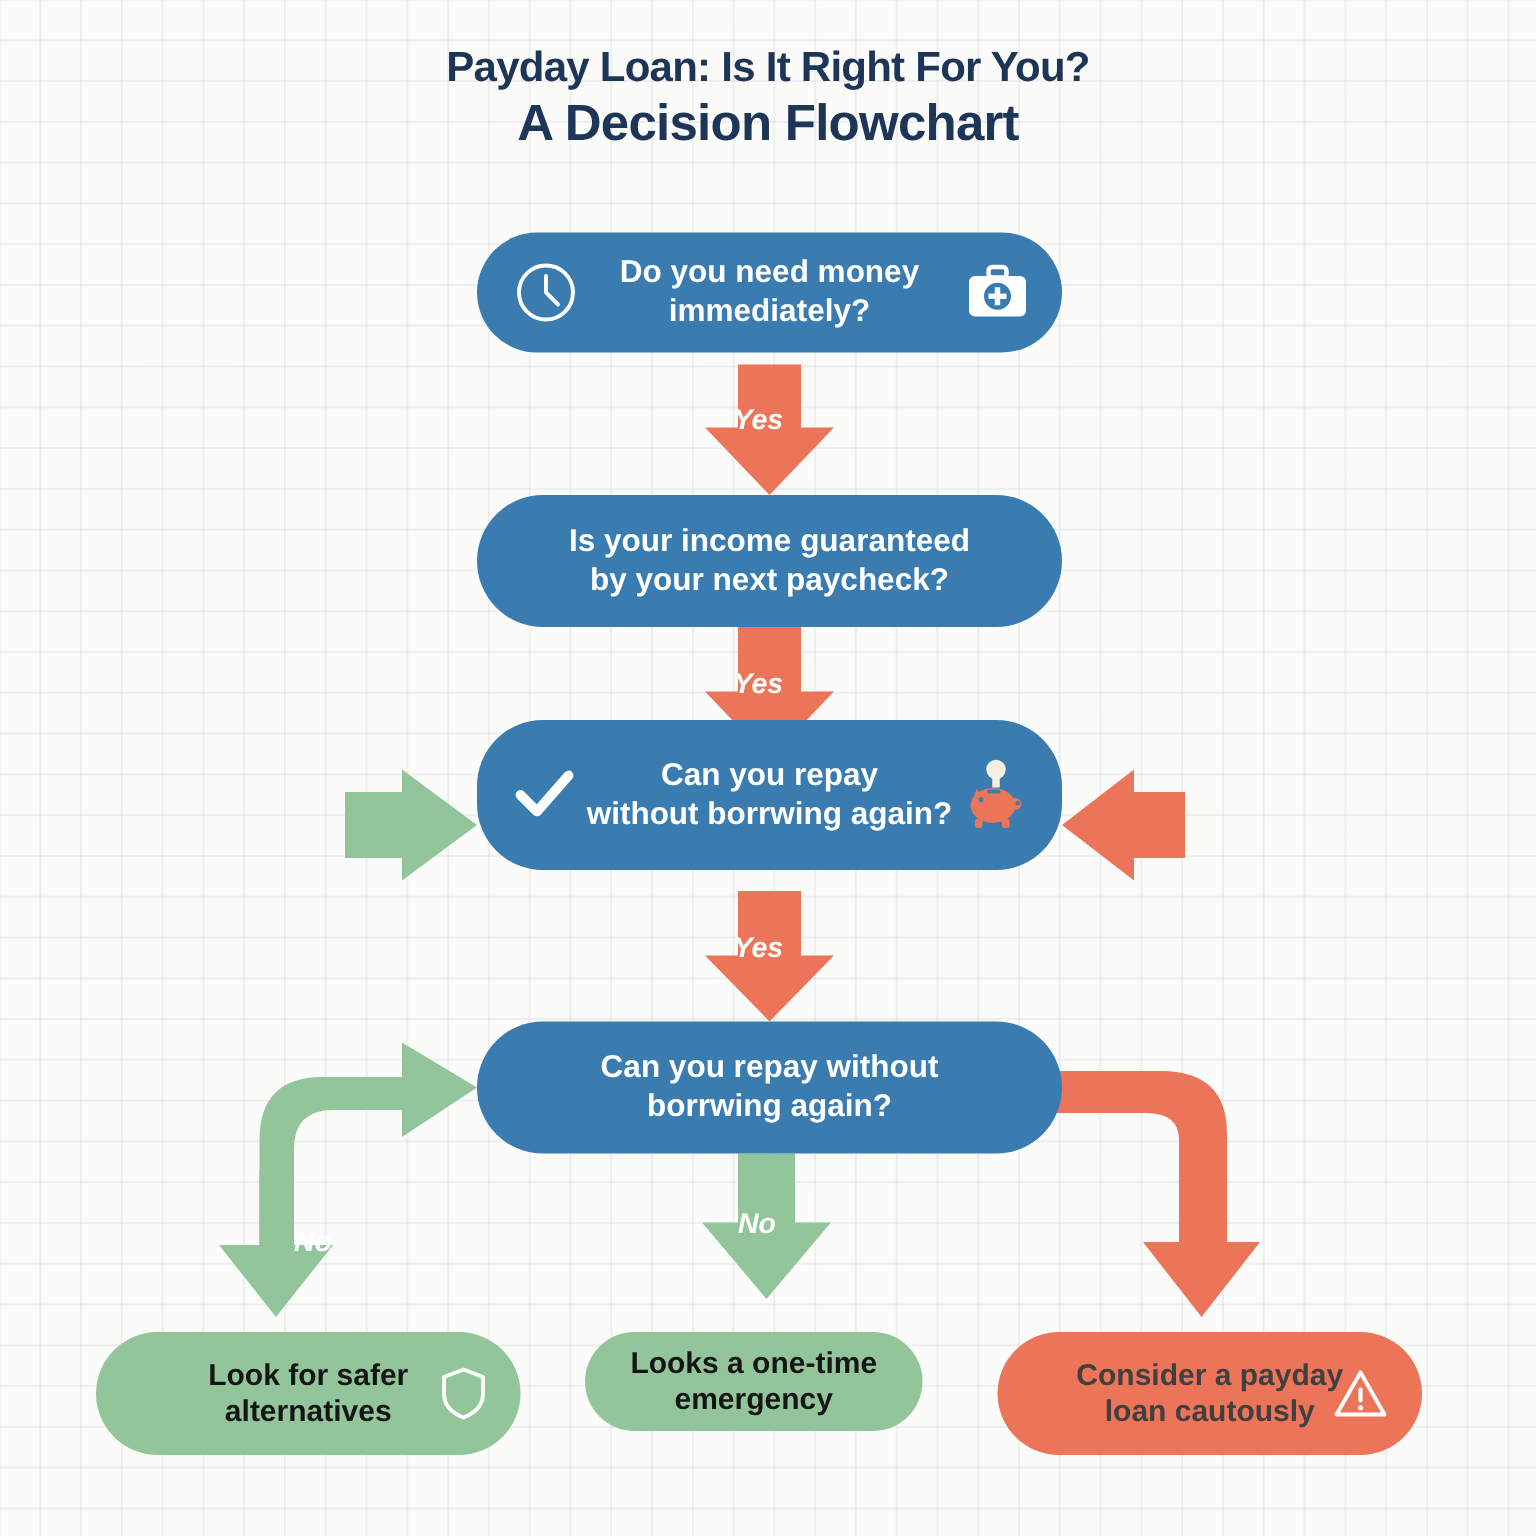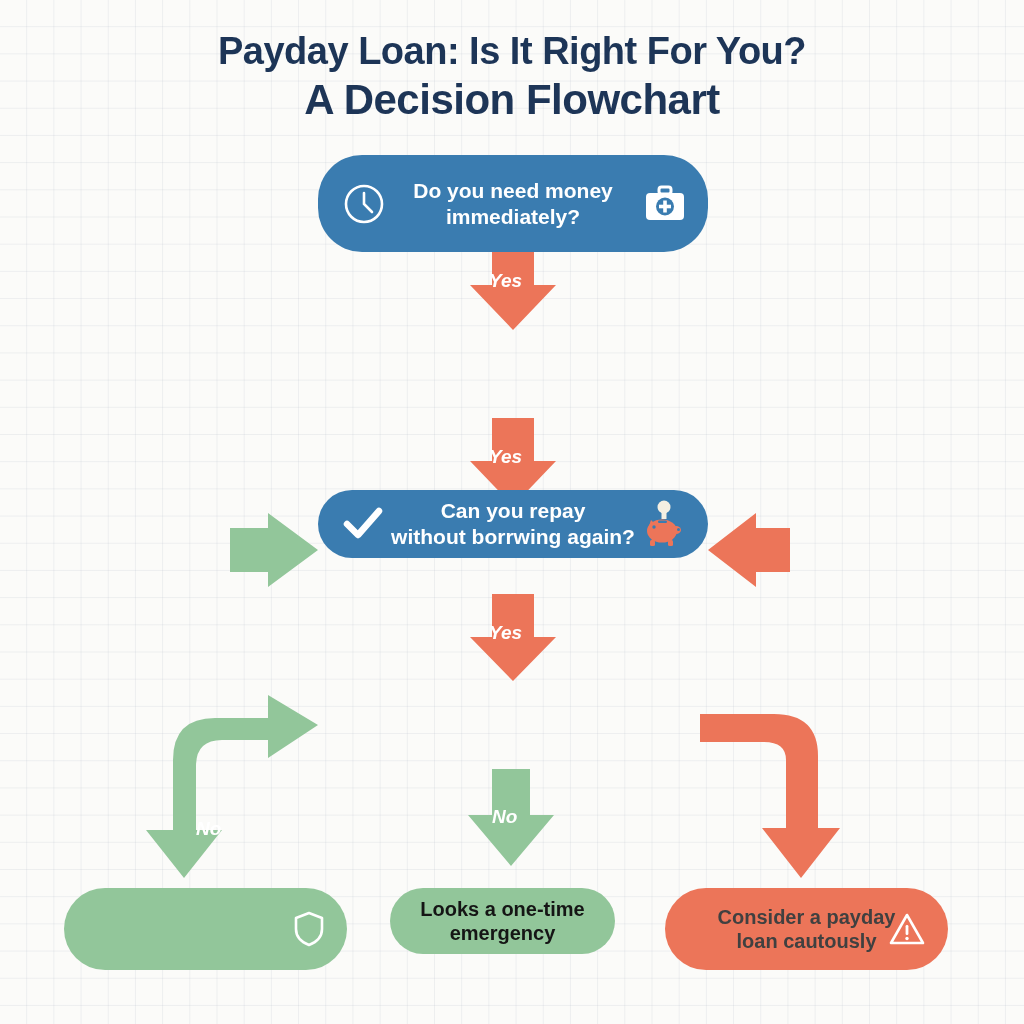--- a/index.html
+++ b/index.html
@@ -33,22 +33,22 @@
     left: 0;
     width: 1024px;
     text-align: center;
   }
   .title-line {
     color: #1d3557;
     font-weight: bold;
     letter-spacing: -0.5px;
     line-height: 1.22;
   }
-  .title-line-1 { font-size: 38px; }
-  .title-line-2 { font-size: 42px; }
+  .title-line-1 { font-size: 28px; }
+  .title-line-2 { font-size: 34px; }
 
   
   .node {
     position: absolute;
     box-sizing: border-box;
     display: flex;
     align-items: center;
     justify-content: center;
     border-radius: 44px;
     text-align: center;
@@ -82,23 +82,23 @@
     position: absolute;
     display: flex;
     align-items: center;
     justify-content: center;
     z-index: 3;
   }
   .icon-left  { left: 24px;  top: 50%; transform: translateY(-50%); }
   .icon-right { right: 22px; top: 50%; transform: translateY(-50%); }
 
   
-  #node-q1 { left: 318px; top: 155px;  width: 390px; height: 97px; }
+  #node-q1 { left: 318px; top: 155px;  width: 390px; height: 80px; }
   #node-q2 { left: 318px; top: 330px;  width: 390px; height: 88px; }
-  #node-q3 { left: 318px; top: 490px;  width: 390px; height: 68px; }
+  #node-q3 { left: 318px; top: 480px;  width: 390px; height: 100px; }
   #node-q4 { left: 318px; top: 681px;  width: 390px; height: 88px; }
 
   #node-out-left   { left: 64px;  top: 888px; width: 283px; height: 82px; }
   #node-out-middle { left: 390px; top: 888px; width: 225px; height: 66px; }
   #node-out-right  { left: 665px; top: 888px; width: 283px; height: 82px; }
 
   
   #arrow-layer {
     position: absolute;
     left: 0; top: 0;
@@ -209,20 +209,24 @@
       <svg width="42" height="38" viewBox="0 0 42 38">
         <rect x="15" y="2" width="12" height="7" rx="2.5" fill="none" stroke="#ffffff" stroke-width="3"></rect>
         <rect x="2" y="8" width="38" height="27" rx="4" fill="#ffffff"></rect>
         <circle cx="21" cy="21.5" r="9" fill="#3a7cb0"></circle>
         <rect x="19.2" y="15.5" width="3.6" height="12" fill="#ffffff"></rect>
         <rect x="15" y="19.7" width="12" height="3.6" fill="#ffffff"></rect>
       </svg>
     </span>
   </div>
 
+  <div class="node node-decision" id="node-q2">
+    <span class="node-label">Is your income guaranteed
+by your next paycheck?</span>
+  </div>
 
   <div class="node node-decision" id="node-q3">
     <span class="node-icon icon-left">
       <svg width="42" height="38" viewBox="0 0 42 38">
         <path d="M 5 19 L 16 30 L 37 6" fill="none" stroke="#ffffff" stroke-width="6.5" stroke-linecap="round" stroke-linejoin="round"></path>
       </svg>
     </span>
     <span class="node-label">Can you repay
 without borrwing again?</span>
     <span class="node-icon icon-right">
@@ -234,22 +238,28 @@
         <ellipse cx="36" cy="30" rx="5" ry="4" fill="#ec7559"></ellipse>
         <circle cx="38.5" cy="29.5" r="1.5" fill="#3a7cb0"></circle>
         <rect x="10" y="40" width="5" height="6" rx="1.5" fill="#ec7559"></rect>
         <rect x="28" y="40" width="5" height="6" rx="1.5" fill="#ec7559"></rect>
         <rect x="18" y="20.5" width="9" height="2.5" rx="1.2" fill="#3a7cb0"></rect>
         <circle cx="14" cy="27" r="1.7" fill="#3a7cb0"></circle>
       </svg>
     </span>
   </div>
 
+  <div class="node node-decision" id="node-q4">
+    <span class="node-label">Can you repay without
+borrwing again?</span>
+  </div>
 
   <div class="node node-outcome-green" id="node-out-left">
+    <span class="node-label">Look for safer
+alternatives</span>
     <span class="node-icon icon-right">
       <svg width="32" height="38" viewBox="0 0 32 38">
         <path d="M 16 3 L 29 8 L 29 19 Q 29 30 16 35 Q 3 30 3 19 L 3 8 Z" fill="none" stroke="#ffffff" stroke-width="2.6" stroke-linejoin="round"></path>
       </svg>
     </span>
   </div>
 
   <div class="node node-outcome-green" id="node-out-middle">
     <span class="node-label">Looks a one-time
 emergency</span>

